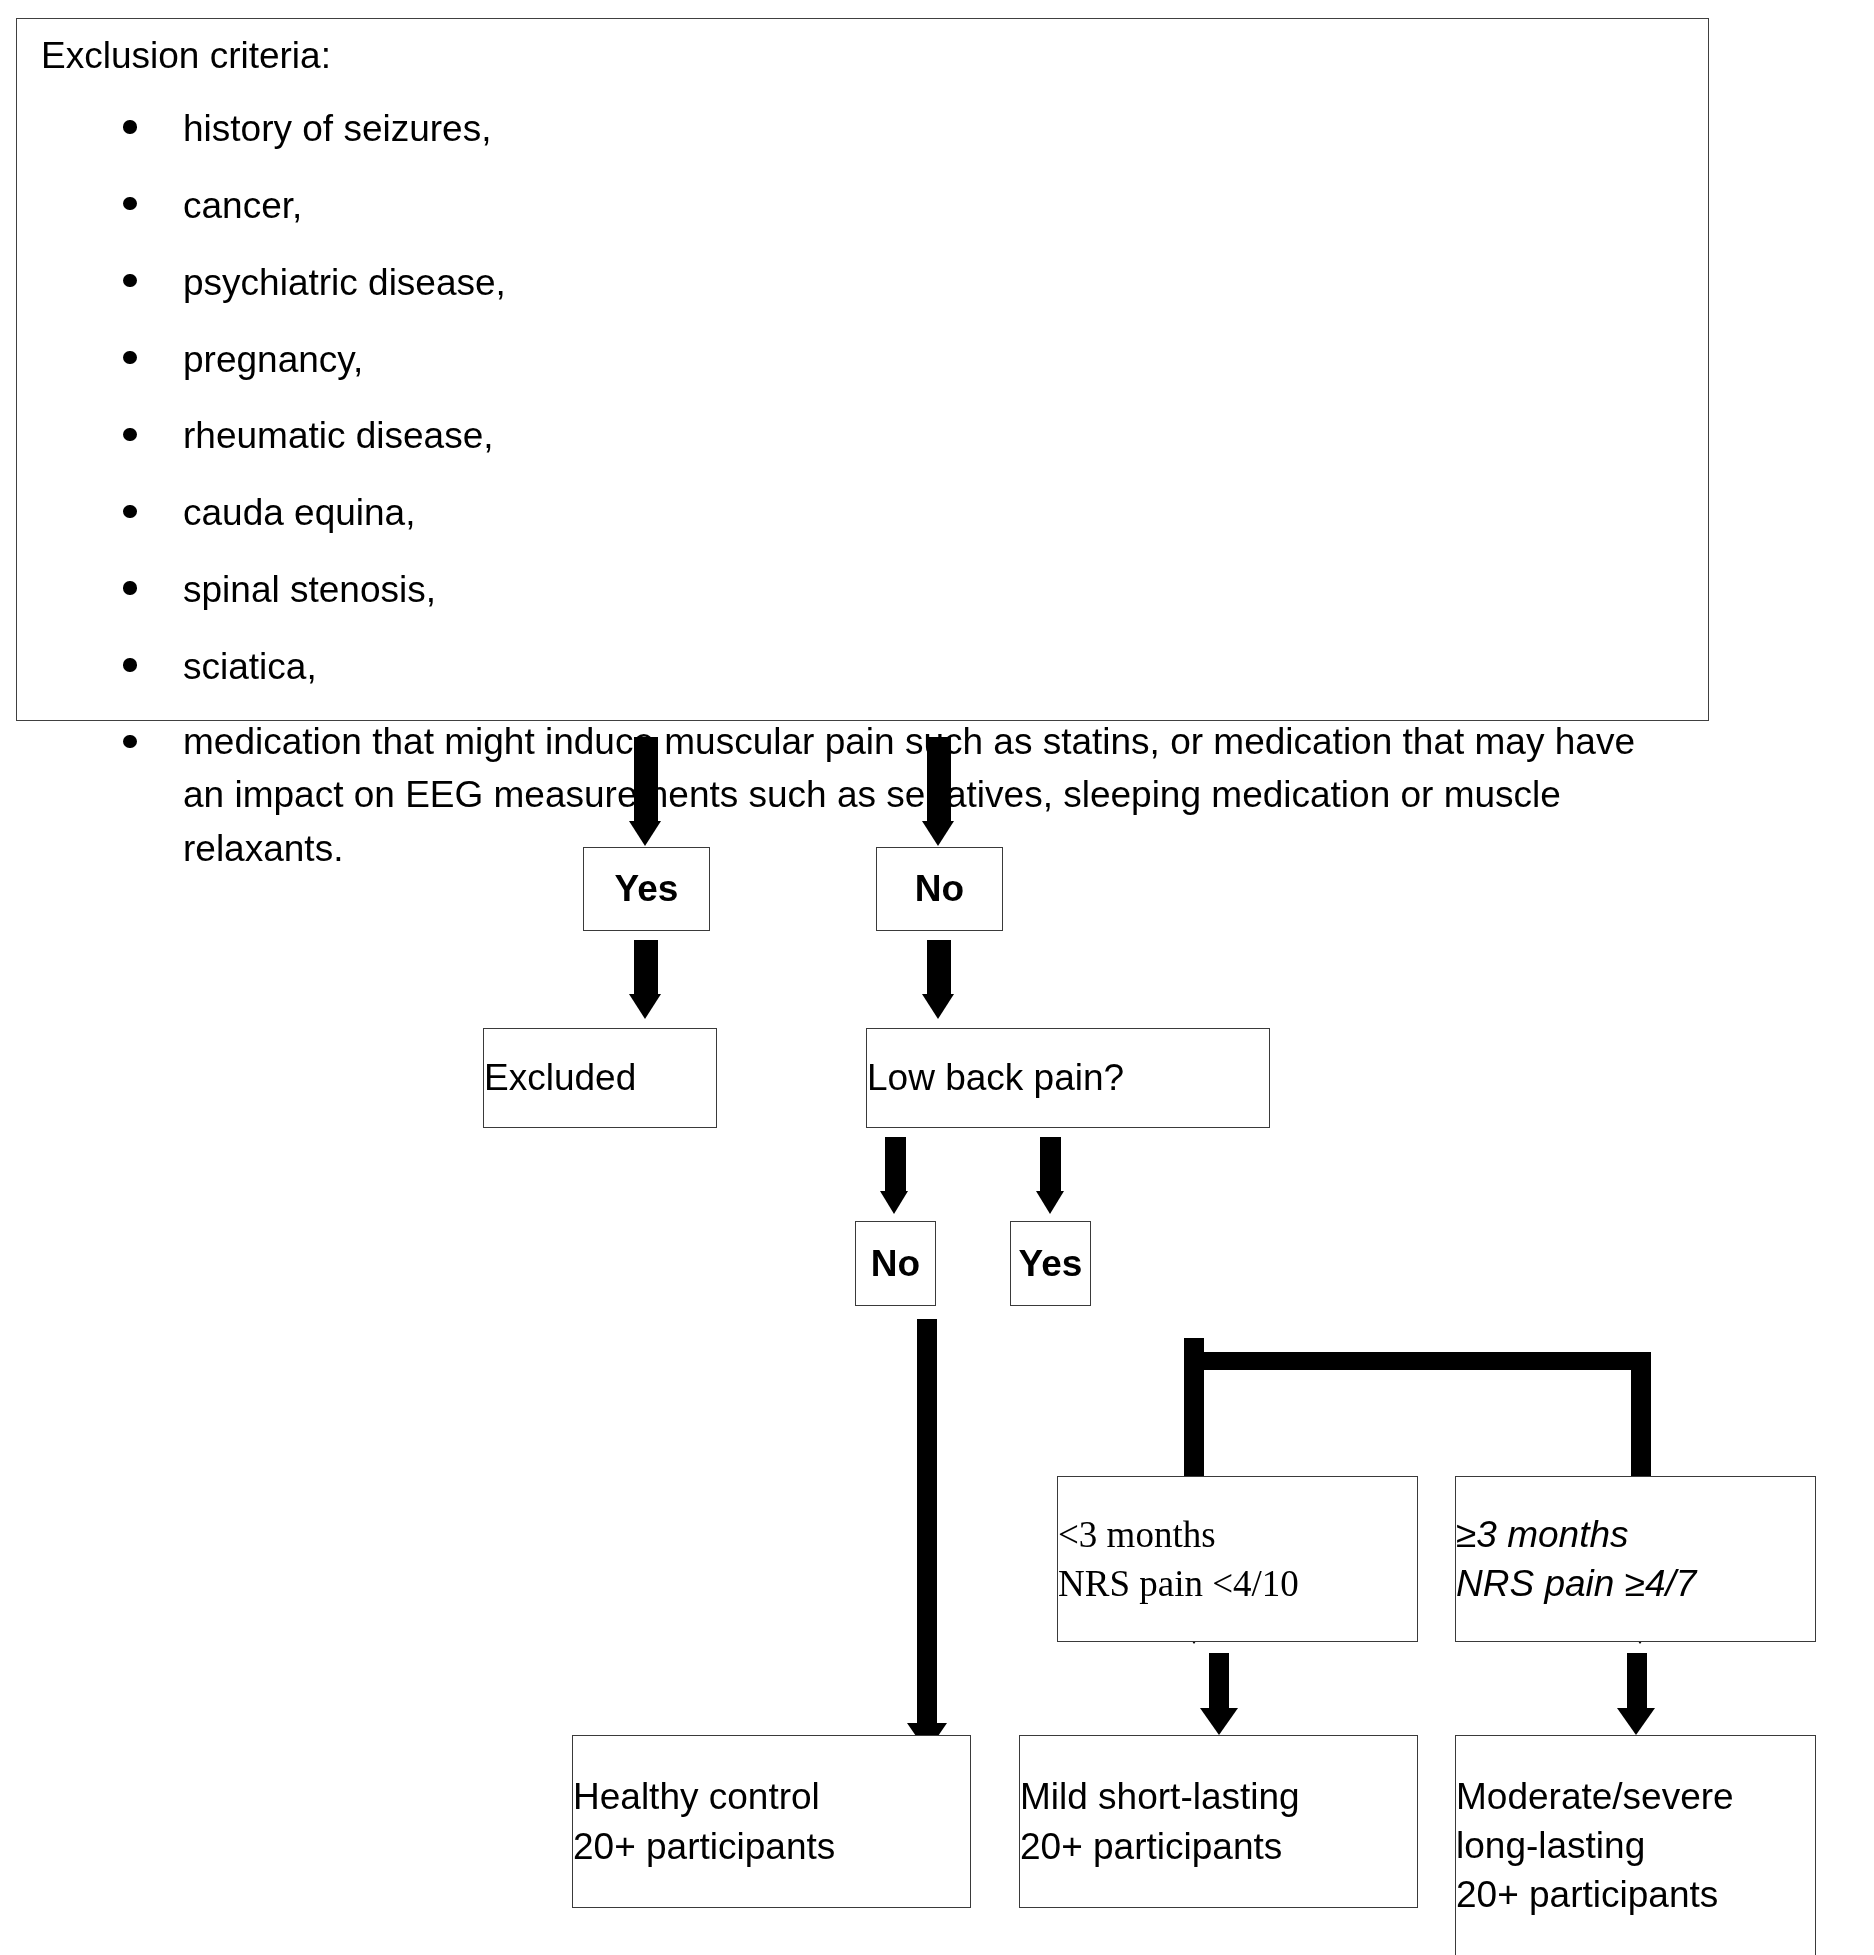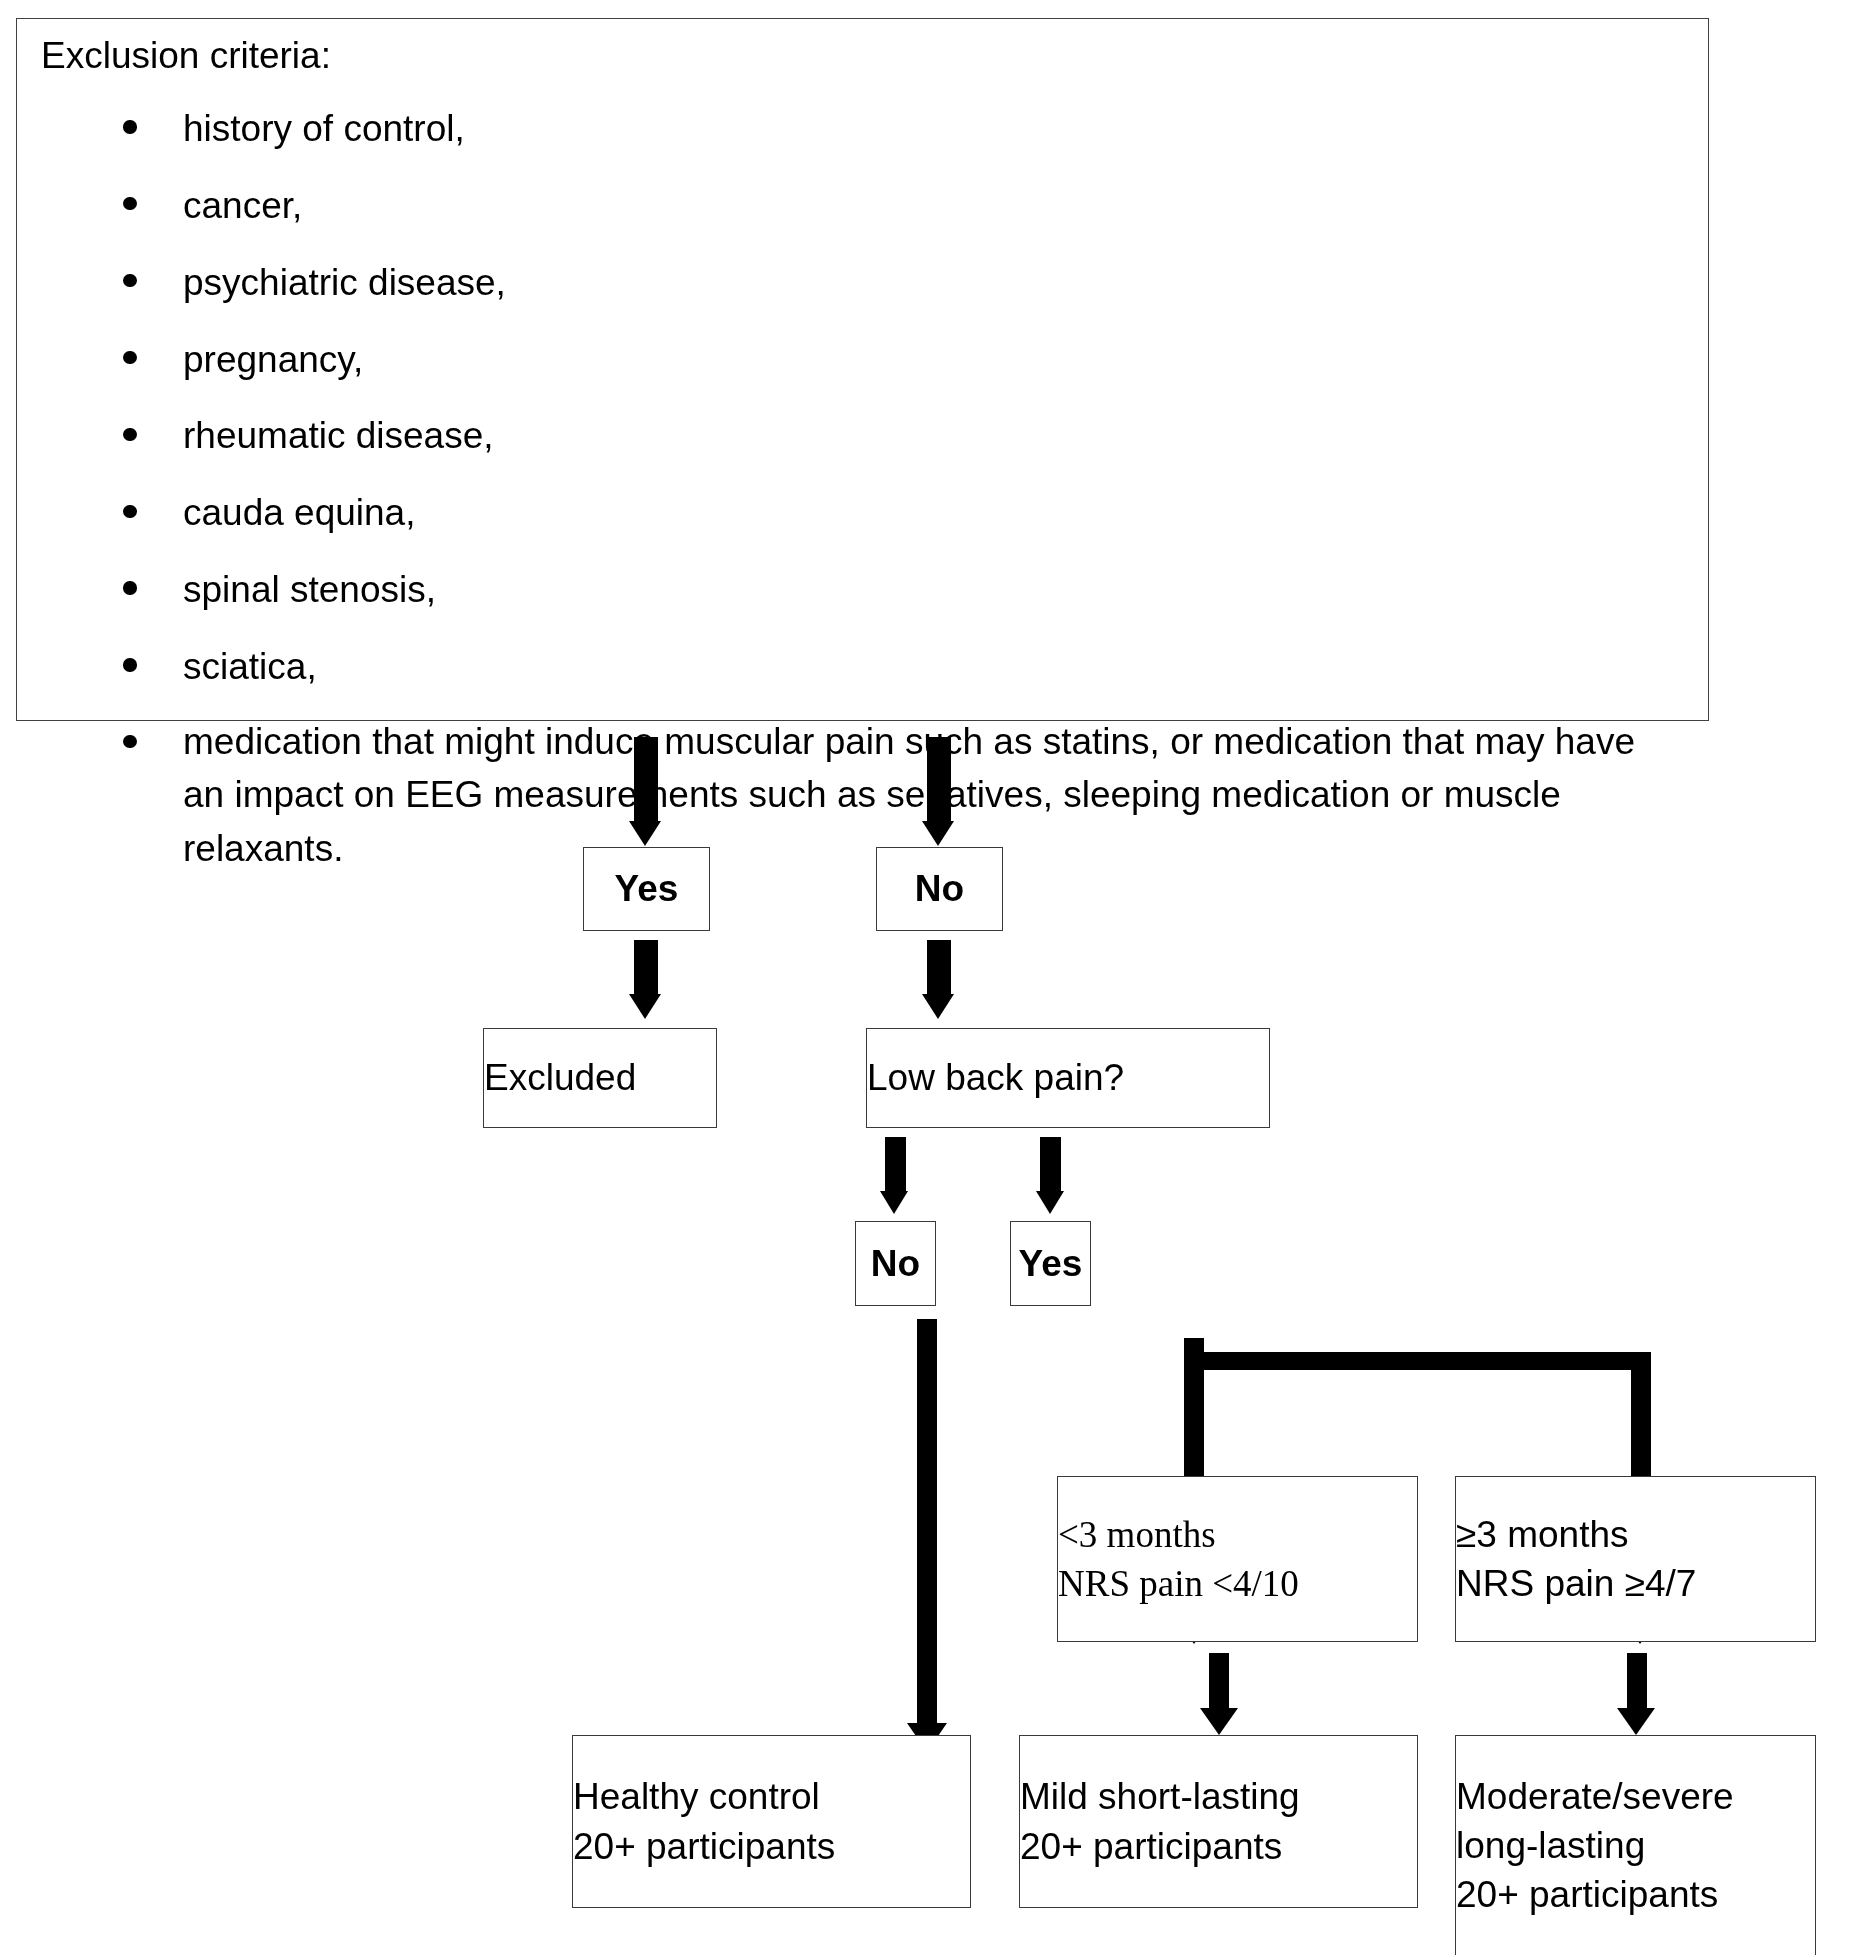--- a/index.html
+++ b/index.html
@@ -111,21 +111,21 @@
   }
 </style>
 </head>
 <body>
 
 <div id="canvas">
 
   <div id="exclusion-panel" class="abs">
     <div id="exclusion-title">Exclusion criteria:</div>
     <ul id="exclusion-list">
-      <li><span class="bullet-dot"></span><span>history of control,</span></li>
+      <li><span class="bullet-dot"></span><span>history of seizures,</span></li>
       <li><span class="bullet-dot"></span><span>cancer,</span></li>
       <li><span class="bullet-dot"></span><span>psychiatric disease,</span></li>
       <li><span class="bullet-dot"></span><span>pregnancy,</span></li>
       <li><span class="bullet-dot"></span><span>rheumatic disease,</span></li>
       <li><span class="bullet-dot"></span><span>cauda equina,</span></li>
       <li><span class="bullet-dot"></span><span>spinal stenosis,</span></li>
       <li><span class="bullet-dot"></span><span>sciatica,</span></li>
       <li class="wrap-item"><span class="bullet-dot"></span><span>medication that might induce muscular pain such as statins, or medication that may have an impact on EEG measurements such as sedatives, sleeping medication or muscle relaxants.</span></li>
     </ul>
   </div>
@@ -183,21 +183,21 @@
   <div class="arrow-head-down abs" style="left:1174px; top:1615px; border-left-width:20.3px; border-right-width:20.3px; border-top-width:29px;"></div>
 
   <div class="arrow-shaft abs" style="left:1631px; top:1352px; width:20.3px; height:267px;"></div>
   <div class="arrow-head-down abs" style="left:1620px; top:1615px; border-left-width:20.3px; border-right-width:20.3px; border-top-width:29px;"></div>
 
   <div class="flow-box box-left abs" style="left:1057px; top:1476px; width:361px; height:166px;font-family:Liberation Serif, serif;">
     <span class="line">&lt;3 months</span>
     <span class="line">NRS pain &lt;4/10</span>
   </div>
 
-  <div class="flow-box box-left abs" style="left:1455px; top:1476px; width:361px; height:166px;">
+  <div class="flow-box box-left abs" style="left:1455px; top:1476px; width:361px; height:166px;font-style:italic;">
     <span class="line">≥3 months</span>
     <span class="line">NRS pain ≥4/7</span>
   </div>
 
   <div class="arrow-shaft abs" style="left:1209px; top:1653px; width:19.7px; height:58px;"></div>
   <div class="arrow-head-down abs" style="left:1200px; top:1708px; border-left-width:19px; border-right-width:19px; border-top-width:27px;"></div>
 
   <div class="arrow-shaft abs" style="left:1627px; top:1653px; width:19.7px; height:58px;"></div>
   <div class="arrow-head-down abs" style="left:1617px; top:1708px; border-left-width:19px; border-right-width:19px; border-top-width:27px;"></div>
 

